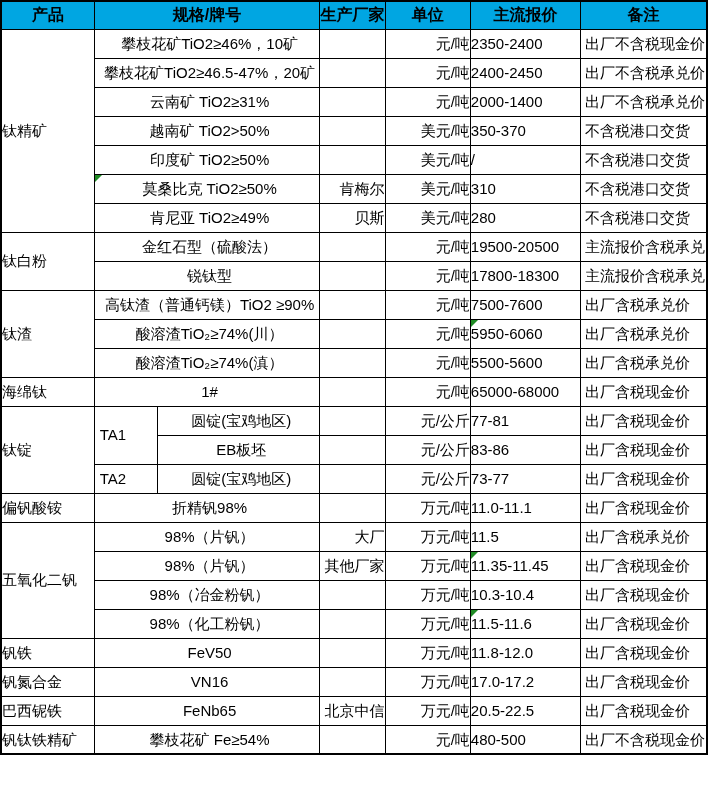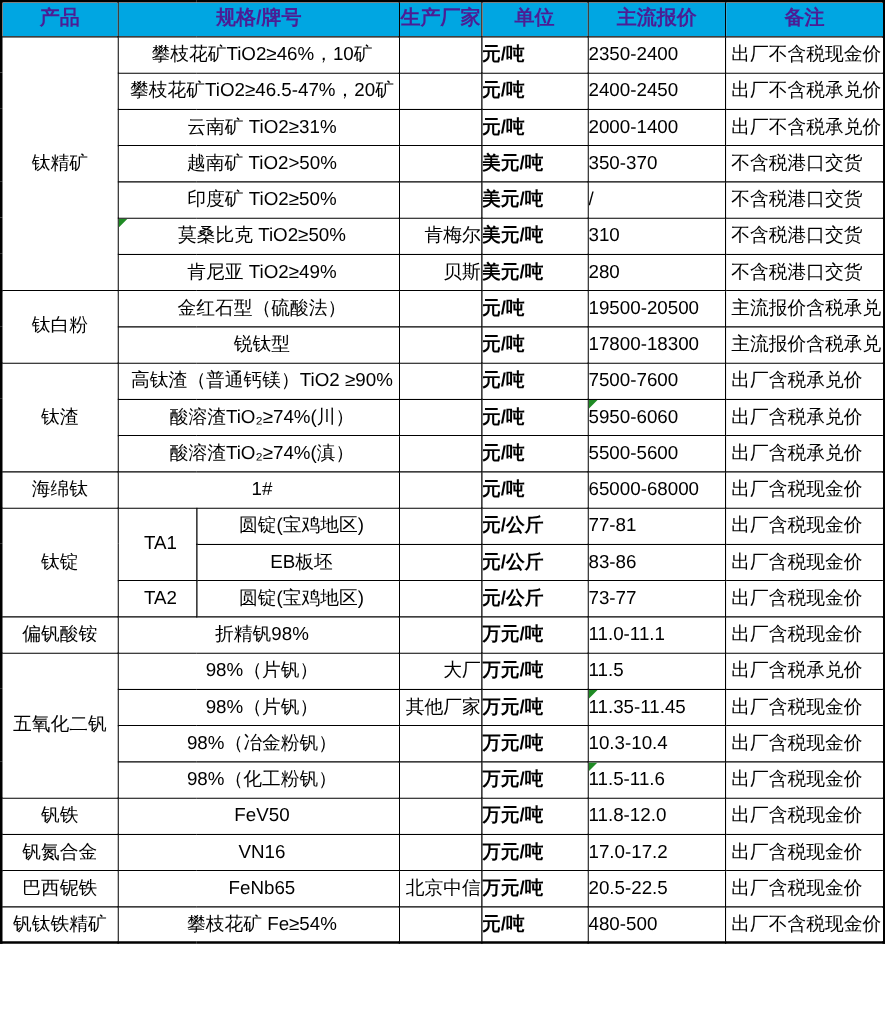--- a/index.html
+++ b/index.html
@@ -19,30 +19,30 @@
     overflow:hidden;
     white-space:nowrap;
     vertical-align:middle;
     position:relative;
     background:#fff;
   }
   thead tr { height:28px; }
   tbody tr { height:29px; }
   th {
     background:#00A6E2;
-    color:#4c1d95;
+    color:#000000;
     font-weight:bold;
     font-size:16px;
     text-align:center;
   }
-  td.c-prod  { text-align:center; }
+  td.c-prod  { text-align:left; }
   td.c-spec  { text-align:center; padding-left:5px; }
-  td.c-grade { text-align:center; padding-left:5px; }
+  td.c-grade { text-align:left; padding-left:5px; }
   td.c-maker { text-align:right; }
-  td.c-unit  { text-align:left;font-weight:bold; }
+  td.c-unit  { text-align:right; }
   td.c-price { text-align:left; }
   td.c-note  { text-align:left; padding-left:4px; }
   .flag {
     position:absolute;
     top:0; left:0;
     width:0; height:0;
     border-top:7px solid #1F8B24;
     border-right:7px solid transparent;
     display:block;
   }

